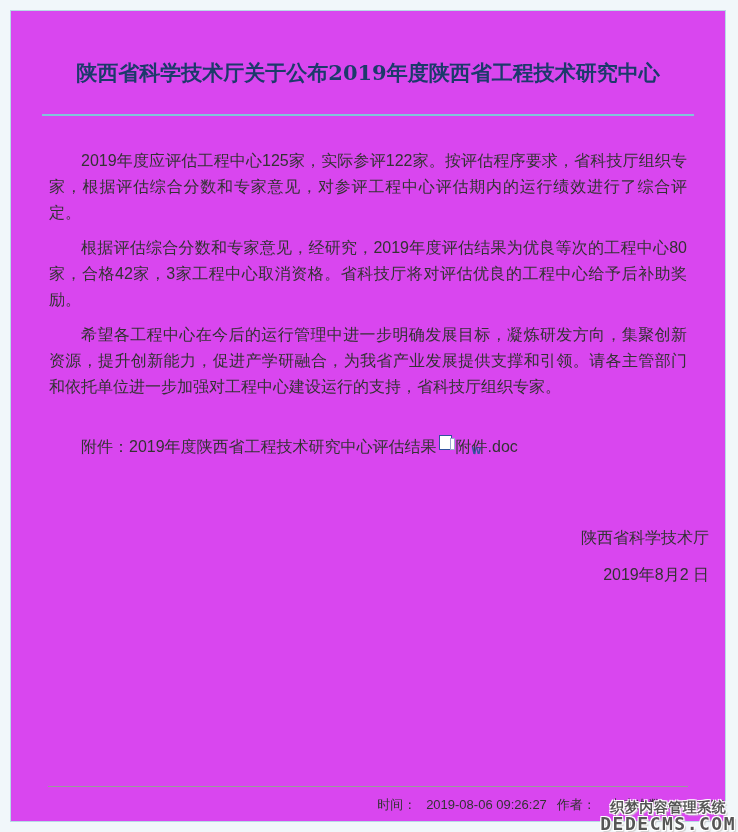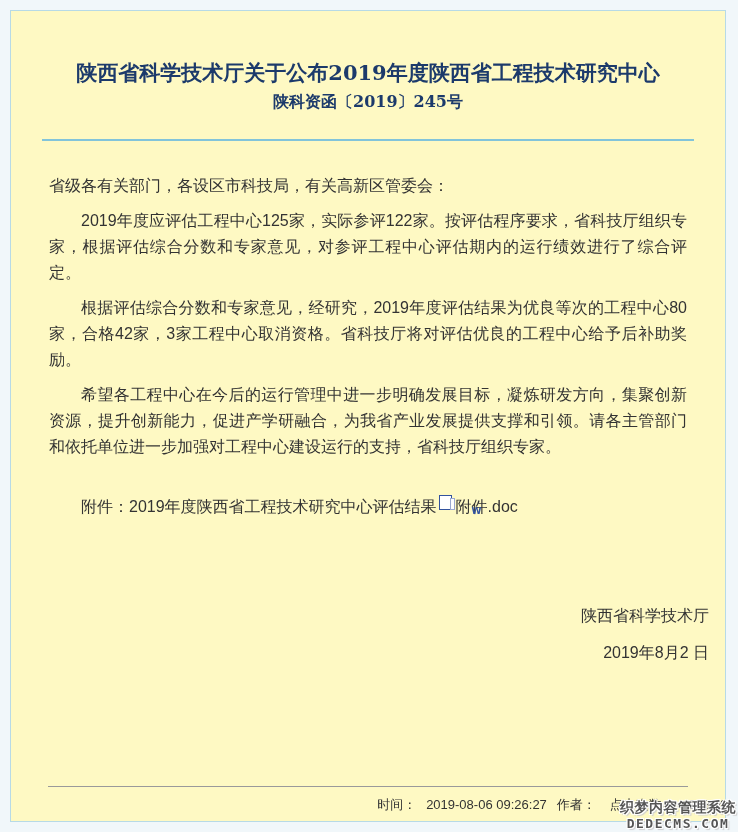--- a/index.html
+++ b/index.html
@@ -8,21 +8,21 @@
     background:#f1f7fa;
     font-family:"Liberation Sans", sans-serif;
     position:relative;
     overflow:hidden;
   }
   .content-box {
     position:absolute; left:10px; top:10px;
     width:716px; height:812px;
     box-sizing:border-box;
     border:1px solid #b7dae6;
-    background:#fef9c3;
+    background:#d946ef;
   }
   .title {
     margin:46px 30px 0;
     text-align:center;
     font-family:"DejaVu Serif","Liberation Serif",serif;
     font-weight:bold;
     font-size:21px;
     line-height:31px;
     color:#1c3a6b;
   }
@@ -78,21 +78,21 @@
   .word-icon .w {
     font:bold 9px/13px "DejaVu Sans",sans-serif;
     color:#33539e;
   }
   .signature {
     text-align:right;
     padding-right:16px;
     font-size:16px;
     color:#333333;
   }
-  .signature-org { margin-top:83px; line-height:26px; }
+  .signature-org { margin-top:65px; line-height:26px; }
   .signature-date { margin-top:11px; line-height:26px; }
   .bottom-section {
     position:absolute; left:0; right:0; bottom:5px;
   }
   .gray-divider {
     border:none;
     border-top:1px solid #9a9a9a;
     margin:0 37px 7px 37px;
   }
   .meta-line {
@@ -105,37 +105,35 @@
   .meta-line .gap-m { margin-left:14px; }
   .watermark {
     position:absolute;
     right:2px; bottom:0;
     text-align:center;
     font-weight:bold;
     color:#565656;
     text-shadow:1px 1px 0 #ffffff,-1px -1px 0 #ffffff,1px -1px 0 #ffffff,-1px 1px 0 #ffffff,2px 2px 1px #cfcfcf;
   }
   .watermark .cn { font-size:14px; line-height:17px; letter-spacing:0.5px; }
-  .watermark .en { font-size:13px; line-height:16px; letter-spacing:1.5px; font-family:"DejaVu Sans Mono",monospace; }
+  .watermark .en { font-size:18px; line-height:16px; letter-spacing:1.5px; font-family:"DejaVu Sans Mono",monospace; }
 </style>
 </head>
 <body>
 
 <div class="content-box">
 
   <h1 class="title">
     <span>陕西省科学技术厅关于公布2019年度陕西省工程技术研究中心</span>
   </h1>
 
-  <div class="doc-number">陕科资函〔2019〕245号</div>
 
   <hr class="blue-divider">
 
   <div class="doc-body">
-    <p>省级各有关部门，各设区市科技局，有关高新区管委会：</p>
     <p class="indent">2019年度应评估工程中心125家，实际参评122家。按评估程序要求，省科技厅组织专家，根据评估综合分数和专家意见，对参评工程中心评估期内的运行绩效进行了综合评定。</p>
     <p class="indent">根据评估综合分数和专家意见，经研究，2019年度评估结果为优良等次的工程中心80家，合格42家，3家工程中心取消资格。省科技厅将对评估优良的工程中心给予后补助奖励。</p>
     <p class="indent">希望各工程中心在今后的运行管理中进一步明确发展目标，凝炼研发方向，集聚创新资源，提升创新能力，促进产学研融合，为我省产业发展提供支撑和引领。请各主管部门和依托单位进一步加强对工程中心建设运行的支持，省科技厅组织专家。</p>
 
     <p class="attachment-line"><span>附件：</span><span class="attachment-link">2019年度陕西省工程技术研究中心评估结果</span><span class="word-icon"><span class="w">W</span></span><span class="attachment-link">附件.doc</span></p>
   </div>
 
   <div class="signature">
     <div class="signature-org">陕西省科学技术厅</div>
     <div class="signature-date">2019年8月2 日</div>

